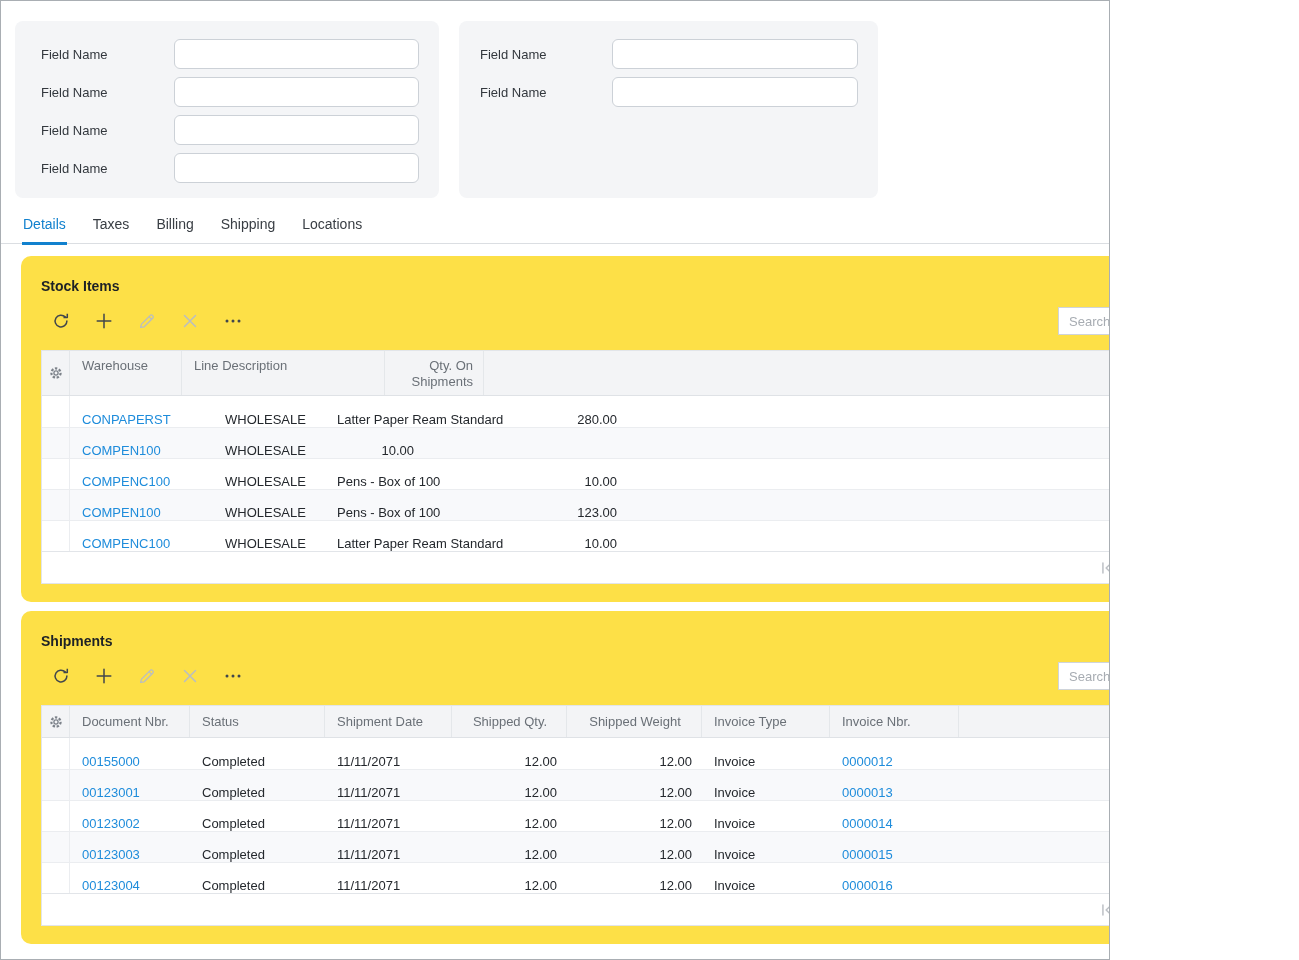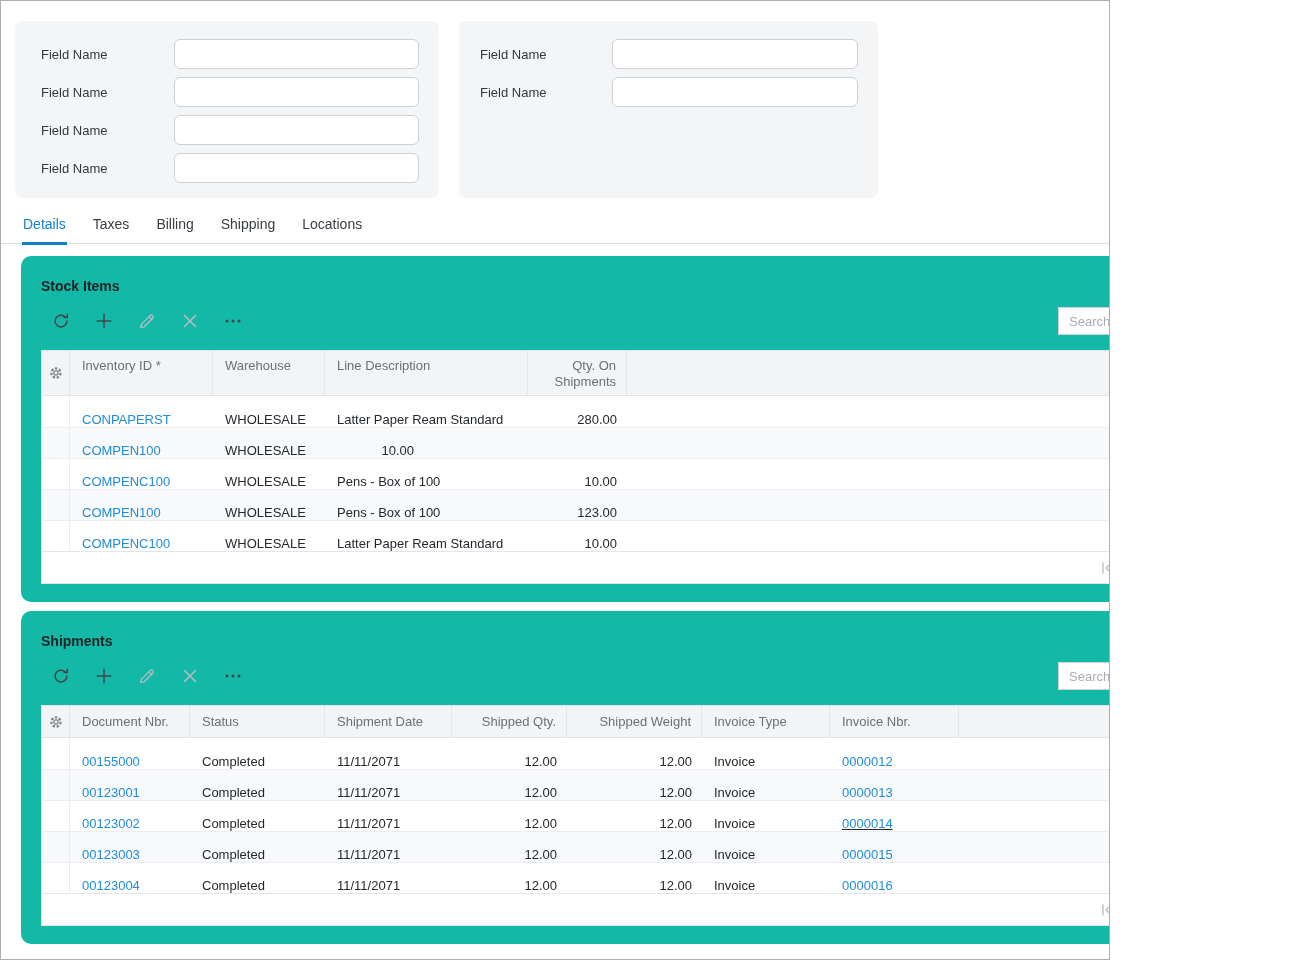--- a/index.html
+++ b/index.html
@@ -16,41 +16,41 @@
   .f-input{width:245px;height:30px;border:1px solid #ccd1d7;border-radius:6px;background:#fff;
            box-sizing:border-box;font:inherit;padding:0 8px;outline:none}
   .panel-2 .f-input{width:246px}
   
   .tabs{display:flex;align-items:flex-end;margin-top:15px;padding-left:21px;border-bottom:1px solid #dbdee2;
         height:31px;box-sizing:border-box}
   .tab{position:relative;margin-right:25px;font-size:14px;color:#383d43;padding:0 1px 11px;cursor:pointer}
   .tab.active{color:var(--accent)}
   .tab.active::after{content:"";position:absolute;left:0;right:0;bottom:-2px;height:3px;background:var(--accent)}
   
-  .card{width:1257px;margin:12px 20px 0;background:#14b8a6;border-radius:10px;padding:0 20px 18px;box-sizing:border-box}
+  .card{width:1257px;margin:12px 20px 0;background:#fde047;border-radius:10px;padding:0 20px 18px;box-sizing:border-box}
   .card.second{margin-top:9px}
   .card-title{margin:0;padding-top:22px;font-size:14px;font-weight:700;color:#1d2126}
   .bar{display:flex;align-items:center;margin-top:13px;height:28px}
   .toolbar{display:flex;align-items:center;gap:23px;padding-left:10px}
   .tool-btn{width:20px;height:20px;border:0;background:none;padding:0;color:#41464c;
             display:flex;align-items:center;justify-content:center;cursor:pointer}
   .tool-btn.disabled{color:#b9bdc2;cursor:default}
   .search-box{margin-left:auto;position:relative;width:200px;height:28px;background:#fff;border:1px solid #cfd4da;
               border-radius:0;box-sizing:border-box;display:flex;align-items:center}
   .search-box input{flex:1;border:0;background:none;outline:none;font:inherit;padding:0 0 0 10px;color:#24282d;min-width:0}
   .search-box input::placeholder{color:#a7acb2}
   .s-icon{color:#91969c;display:flex;padding:0 7px 0 4px}
   
   .grid{margin-top:15px;background:#fff;border:1px solid #e2e5e9;box-sizing:border-box}
   .grid-head{display:flex;background:#f3f4f6;border-bottom:1px solid #dfe2e6;color:#6a7077}
   .grid-head.tall{height:44px}
   .grid-head.short{height:31px}
   .hcell{box-sizing:border-box;border-right:1px solid #e4e7ea;padding:0 12px;display:flex;align-items:center;flex:none}
   .tall .hcell{align-items:flex-start;padding-top:7px;line-height:16px}
-  .hcell.right{justify-content:flex-end;text-align:right;padding-right:10px}
+  .hcell.right{justify-content:center;text-align:right;padding-right:10px}
   .hcell.gear-cell{width:28px;padding:0;justify-content:center;color:#7c828a;cursor:pointer}
   .tall .hcell.gear-cell{align-items:center;padding-top:0}
   .hcell.fill{flex:1;border-right:0}
   .grid-row{display:flex;height:31px;align-items:stretch;box-sizing:border-box}
   .grid-row + .grid-row{border-top:1px solid #ebedf0}
   .grid-row.alt{background:#f8f9fb}
   .row-gear{width:28px;border-right:1px solid #ebedf0;box-sizing:border-box;flex:none}
   .cell{box-sizing:border-box;padding:0 12px;display:flex;align-items:flex-end;white-space:nowrap;overflow:hidden;flex:none}
   .cell.right{justify-content:flex-end;padding-right:10px}
   .link{color:var(--link);cursor:pointer;text-decoration:none}
@@ -161,23 +161,20 @@
     <div class="grid">
         <div class="grid-head tall">
           <div class="hcell gear-cell">
             <span style="display:flex">
               <svg viewBox="0 0 16 16" width="16" height="16">
                 <circle cx="8" cy="8" r="4.6" fill="none" stroke="currentColor" stroke-width="2.2" stroke-dasharray="2.4 1.6"></circle>
                 <circle cx="8" cy="8" r="2.1" fill="none" stroke="currentColor" stroke-width="1.3"></circle>
               </svg>
             </span>
           </div>
-          <div class="hcell" style="width: 143px;">
-            <span>Inventory ID *</span>
-          </div>
           <div class="hcell" style="width: 112px;">
             <span>Warehouse</span>
           </div>
           <div class="hcell" style="width: 203px;">
             <span>Line Description</span>
           </div>
           <div class="hcell right" style="width: 99px;">
             <span>Qty. On Shipments</span>
           </div>
           <div class="hcell fill"></div>
@@ -440,21 +437,21 @@
             </div>
             <div class="cell right" style="width: 115px;">
               <span>12.00</span>
             </div>
             <div class="cell right" style="width: 135px;">
               <span>12.00</span>
             </div>
             <div class="cell" style="width: 128px;">
               <span>Invoice</span>
             </div>
-            <div class="cell" style="width: 129px; text-decoration: underline;">
+            <div class="cell" style="width: 129px;">
               <span class="link">0000014</span>
             </div>
           </div>
           <div class="grid-row alt">
             <div class="row-gear"></div>
             <div class="cell" style="width: 120px;">
               <span class="link">00123003</span>
             </div>
             <div class="cell" style="width: 135px;">
               <span>Completed</span>

